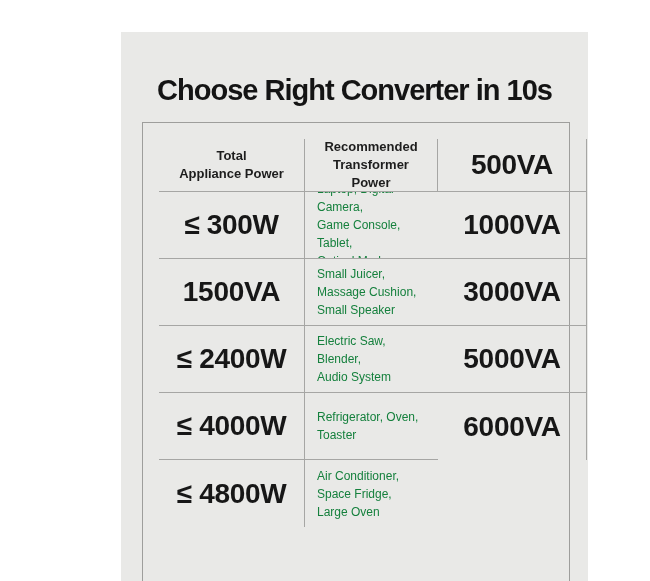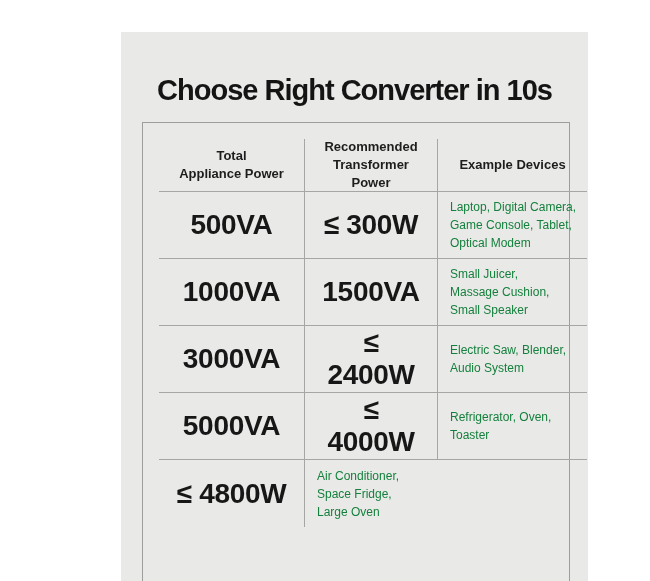--- a/index.html
+++ b/index.html
@@ -90,21 +90,20 @@
 <div class="page">
   <div class="card">
     <h1 class="title">Choose Right Converter in 10s</h1>
 
     <div class="table">
 
       <div class="cell head-cell">Total
 Appliance Power</div>
       <div class="cell head-cell">Recommended
 Transformer Power</div>
-      <div class="cell head-cell last-col">Example Devices</div>
 
       <div class="cell value-cell">500VA</div>
       <div class="cell value-cell">≤ 300W</div>
       <div class="cell devices-cell last-col">Laptop, Digital Camera,
 Game Console, Tablet,
 Optical Modem</div>
 
       <div class="cell value-cell">1000VA</div>
 
       <div class="cell value-cell">1500VA</div>
@@ -115,19 +114,20 @@
       <div class="cell value-cell">3000VA</div>
       <div class="cell value-cell">≤ 2400W</div>
       <div class="cell devices-cell last-col">Electric Saw, Blender,
 Audio System</div>
 
       <div class="cell value-cell">5000VA</div>
       <div class="cell value-cell">≤ 4000W</div>
       <div class="cell devices-cell last-col">Refrigerator, Oven,
 Toaster</div>
 
+      <div class="cell value-cell last-row">6000VA</div>
       <div class="cell value-cell last-row">≤ 4800W</div>
       <div class="cell devices-cell last-col last-row">Air Conditioner,
 Space Fridge,
 Large Oven</div>
     </div>
   </div>
 </div>
 
 </body></html>

